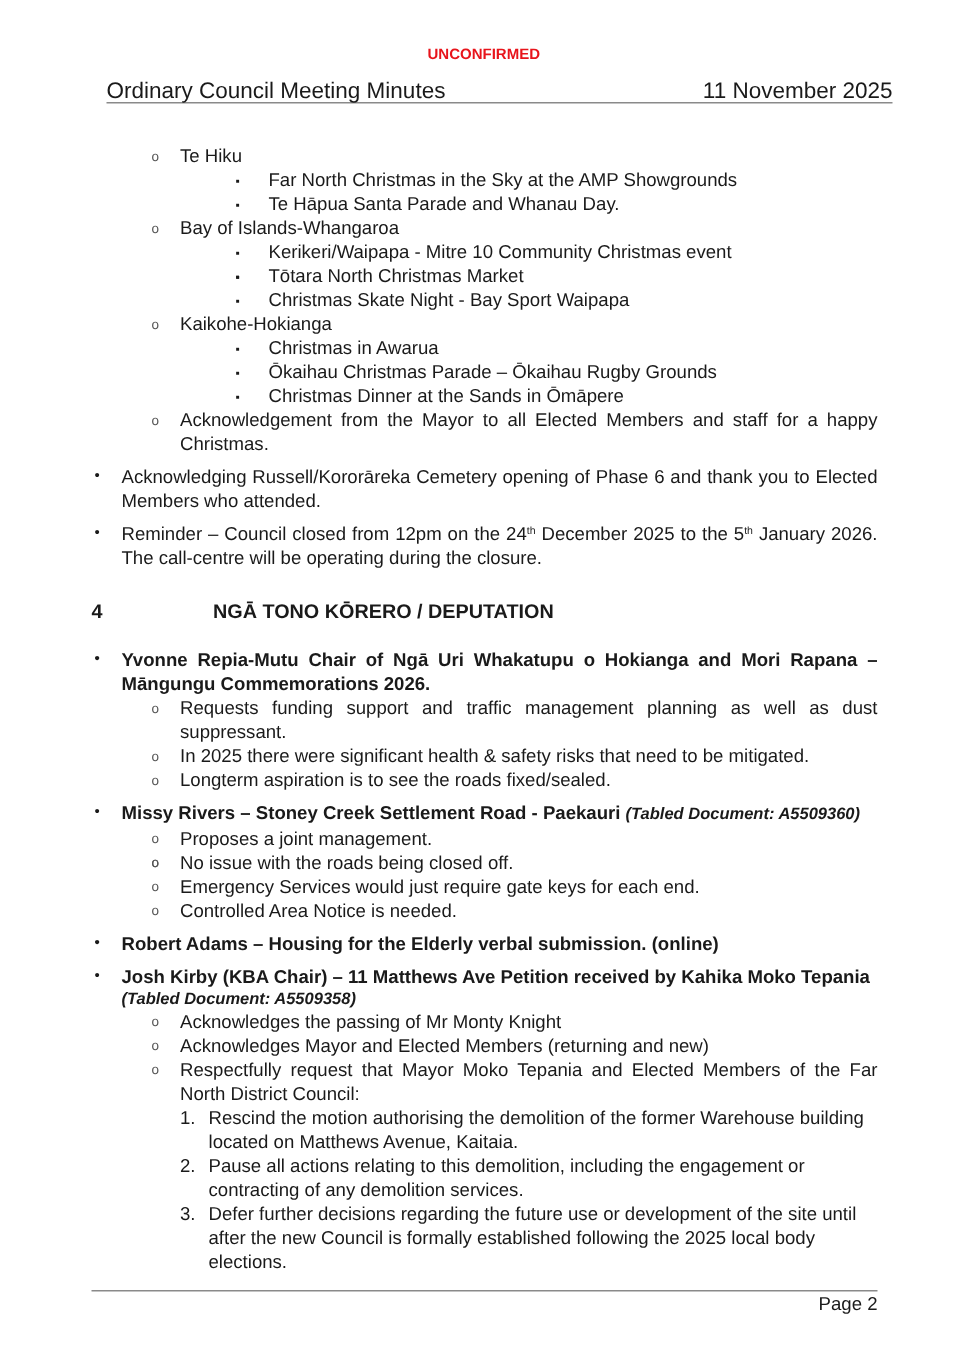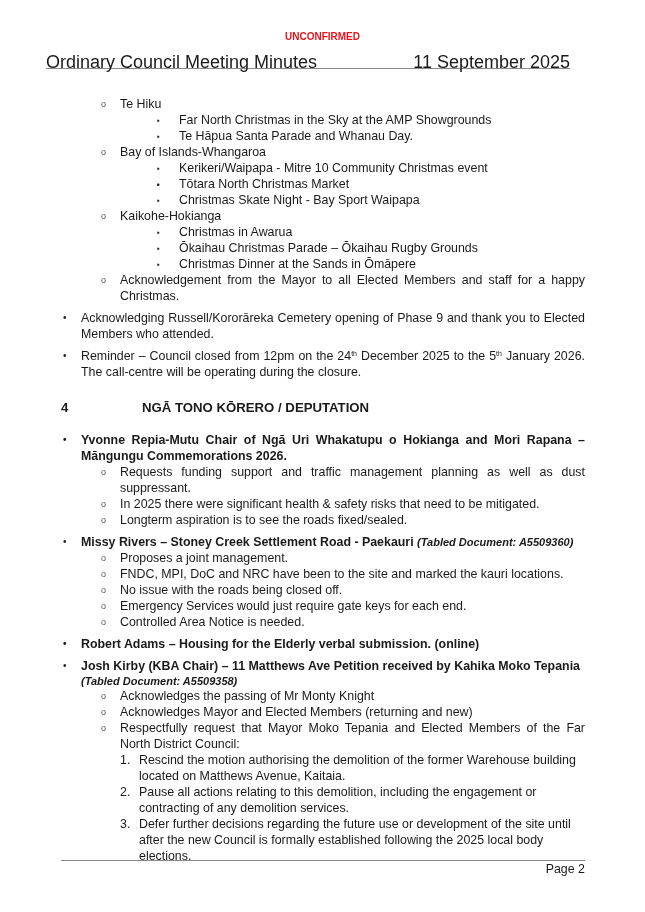--- a/index.html
+++ b/index.html
@@ -1,21 +1,21 @@
 <!DOCTYPE html>
 <html><head>
 <meta charset="utf-8">
 <style>
   html, body { margin: 0; padding: 0; background: #ffffff; }
   body { width: 645px; height: 912px; position: relative; overflow: hidden;
          font-family: "Liberation Sans", sans-serif; color: #1a1a1a; font-size: 12.4px; }
   .unconfirmed { position: absolute; top: 31px; left: 0; width: 645px; text-align: center;
                  color: #e8141b; font-weight: bold; font-size: 10px; }
-  .header { position: absolute; top: 52px; left: 46px; width: 524px; height: 16px;
-            border-bottom: 1px solid #8a8a8a; font-size: 18px; }
+  .header { position: absolute; top: 52px; left: 71px; width: 524px; height: 16px;
+            border-bottom: 1px solid #8a8a8a; font-size: 15px; }
   .header .left { position: absolute; left: 0; top: 0; }
   .header .right { position: absolute; right: 0; top: 0; }
   .footer-line { position: absolute; top: 860px; left: 61px; width: 524px; border-top: 1px solid #8a8a8a; }
   .page-num { position: absolute; top: 862px; right: 60px; font-size: 12.4px; }
 
   .content { position: absolute; top: 96px; left: 61px; width: 524px; line-height: 16px; }
   .row { position: relative; text-align: justify; }
   .marker { position: absolute; top: 0; }
   .l0 { padding-left: 20px; }
   .l0 > .marker { left: 2px; font-size: 10px; }
@@ -34,21 +34,21 @@
   .section .num { position: absolute; left: 0; top: 0; }
   .section .title { position: absolute; left: 46px; top: 0; padding-left: 35px; }
 </style>
 </head>
 <body>
 
 <div class="unconfirmed">UNCONFIRMED</div>
 
 <div class="header">
   <span class="left">Ordinary Council Meeting Minutes</span>
-  <span class="right">11 September 2025</span>
+  <span class="right">11 November 2025</span>
 </div>
 
 <div class="content">
 
   <div class="row l1">
     <span class="marker">o</span>
     <span>Te Hiku</span>
   </div>
   <div class="row l2">
     <span class="marker">▪</span>
@@ -97,21 +97,21 @@
   </div>
 
   <div class="row l1">
     <span class="marker">o</span>
     <span>Acknowledgement from the Mayor to all Elected Members and staff for a happy Christmas.</span>
   </div>
 
   <div class="gap"></div>
   <div class="row l0">
     <span class="marker">•</span>
-    <span>Acknowledging Russell/Kororāreka Cemetery opening of Phase 9 and thank you to Elected Members who attended.</span>
+    <span>Acknowledging Russell/Kororāreka Cemetery opening of Phase 6 and thank you to Elected Members who attended.</span>
   </div>
   <div class="gap"></div>
   <div class="row l0">
     <span class="marker">•</span>
     <span><span>Reminder – Council closed from 12pm on the 24</span><sup>th</sup><span> December 2025 to the 5</span><sup>th</sup><span> January 2026. The call-centre will be operating during the closure.</span></span>
   </div>
 
   <div class="gap-lg"></div>
   <div class="gap"></div>
   <div class="section">
@@ -143,21 +143,20 @@
     <span class="marker">•</span>
     <span class="bold">Missy Rivers – Stoney Creek Settlement Road - Paekauri</span>
     <span class="tabled">(Tabled Document: A5509360)</span>
   </div>
   <div class="row l1">
     <span class="marker">o</span>
     <span>Proposes a joint management.</span>
   </div>
   <div class="row l1">
     <span class="marker">o</span>
-    <span>FNDC, MPI, DoC and NRC have been to the site and marked the kauri locations.</span>
   </div>
   <div class="row l1">
     <span class="marker">o</span>
     <span>No issue with the roads being closed off.</span>
   </div>
   <div class="row l1">
     <span class="marker">o</span>
     <span>Emergency Services would just require gate keys for each end.</span>
   </div>
   <div class="row l1">

